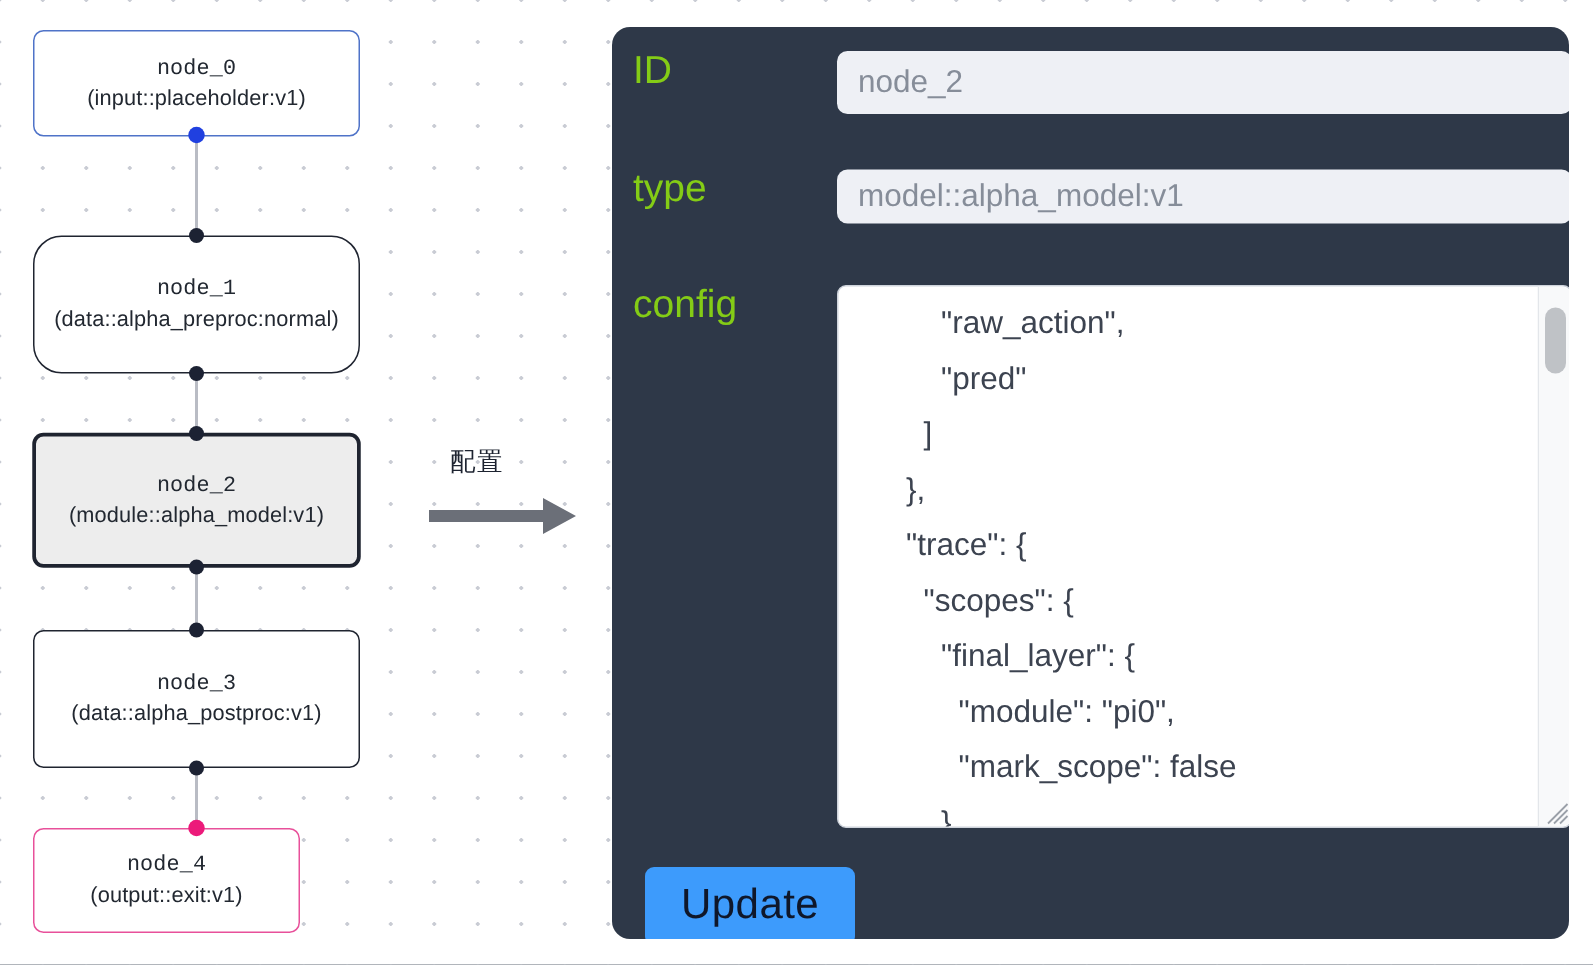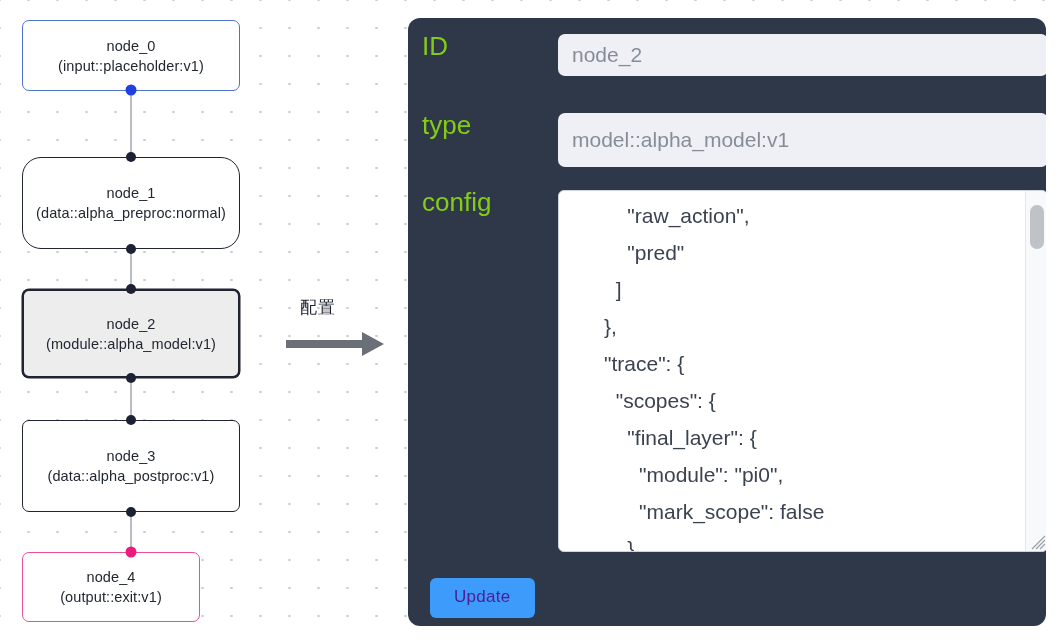--- a/index.html
+++ b/index.html
@@ -29,21 +29,21 @@
     border-radius:7px;
     display:flex;flex-direction:column;
     align-items:center;justify-content:center;
     text-align:center;
     color:#222831;
     font-size:14.5px;
     line-height:20px;
     padding:4px 8px;
     letter-spacing:.1px;
   }
-  .node .n-id{white-space:nowrap;}
+  .node .n-id{white-space:nowrap;font-family:Liberation Mono, monospace;}
   .node .n-type{word-break:break-all;}
 
   .node.input-node{border-color:#4f73c8;}
   .node.output-node{border-color:#e8509a;}
   .node.selected{
     background:#ededed;
     border-width:2.2px;
     border-color:#1f2430;
     box-shadow:0 0 0 .5px #1f2430;
   }
@@ -99,21 +99,21 @@
     color:#868d99;
     font-size:21px;
     font-family:"Liberation Sans","DejaVu Sans",sans-serif;
     padding:8px 14px;
     outline:none;
   }
 
   .row-id{left:14px;top:16px;}
   .row-id .text-input{width:490px;height:42px;}
   .row-type{left:14px;top:95px;}
-  .row-type .text-input{width:490px;height:54px;}
+  .row-type .text-input{width:490px;height:36px;}
 
   .row-config{left:14px;top:172px;}
   .textarea-wrap{position:relative;}
   .config-area{
     box-sizing:border-box;
     width:490px;height:362px;
     background:#ffffff;
     border:1px solid #cfd4dc;
     border-radius:6px;
     color:#3c4350;
@@ -132,23 +132,23 @@
   .scrollbar-thumb{
     position:absolute;left:4px;top:14px;width:14px;height:44px;
     background:#bfc2c6;border-radius:7px;
   }
   .resize-grip{
     position:absolute;right:2px;bottom:2px;width:16px;height:16px;
   }
 
   .update-button{
     position:absolute;left:22px;top:560px;
-    background:#3d9bfc;color:#4c1d95;
+    background:#3d9bfc;color:#0f172a;
     border:none;border-radius:6px;
-    font-size:17px;
+    font-size:28px;
     font-family:"Liberation Sans","DejaVu Sans",sans-serif;
     padding:9px 24px 11px 24px;
     cursor:pointer;
     letter-spacing:.3px;
   }
 </style>
 </head>
 <body>
 
 <div id="root">

